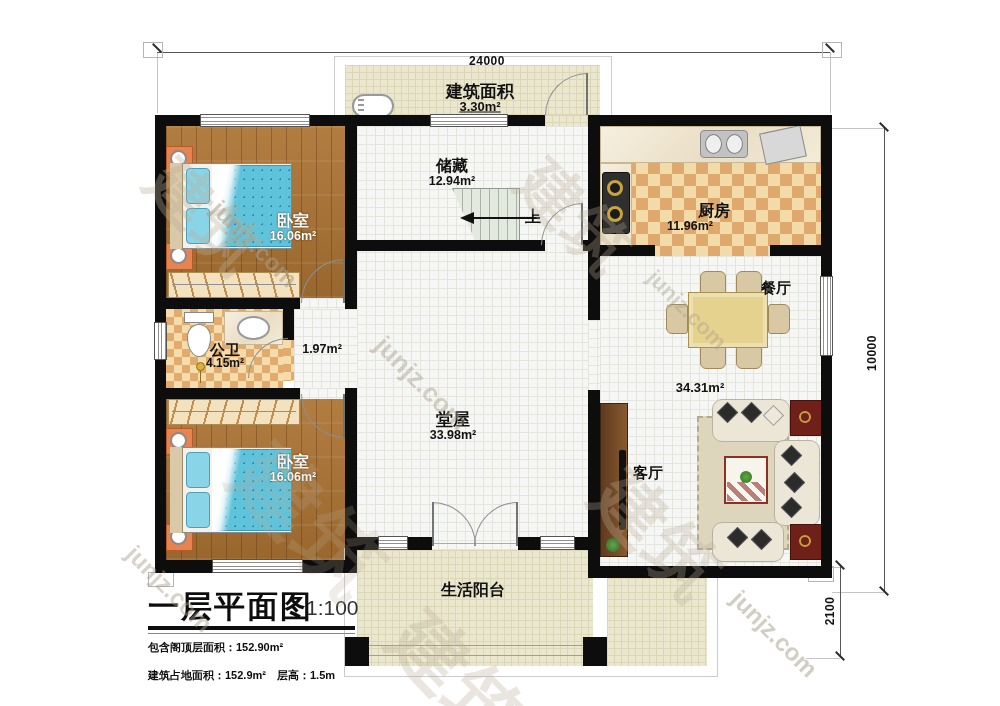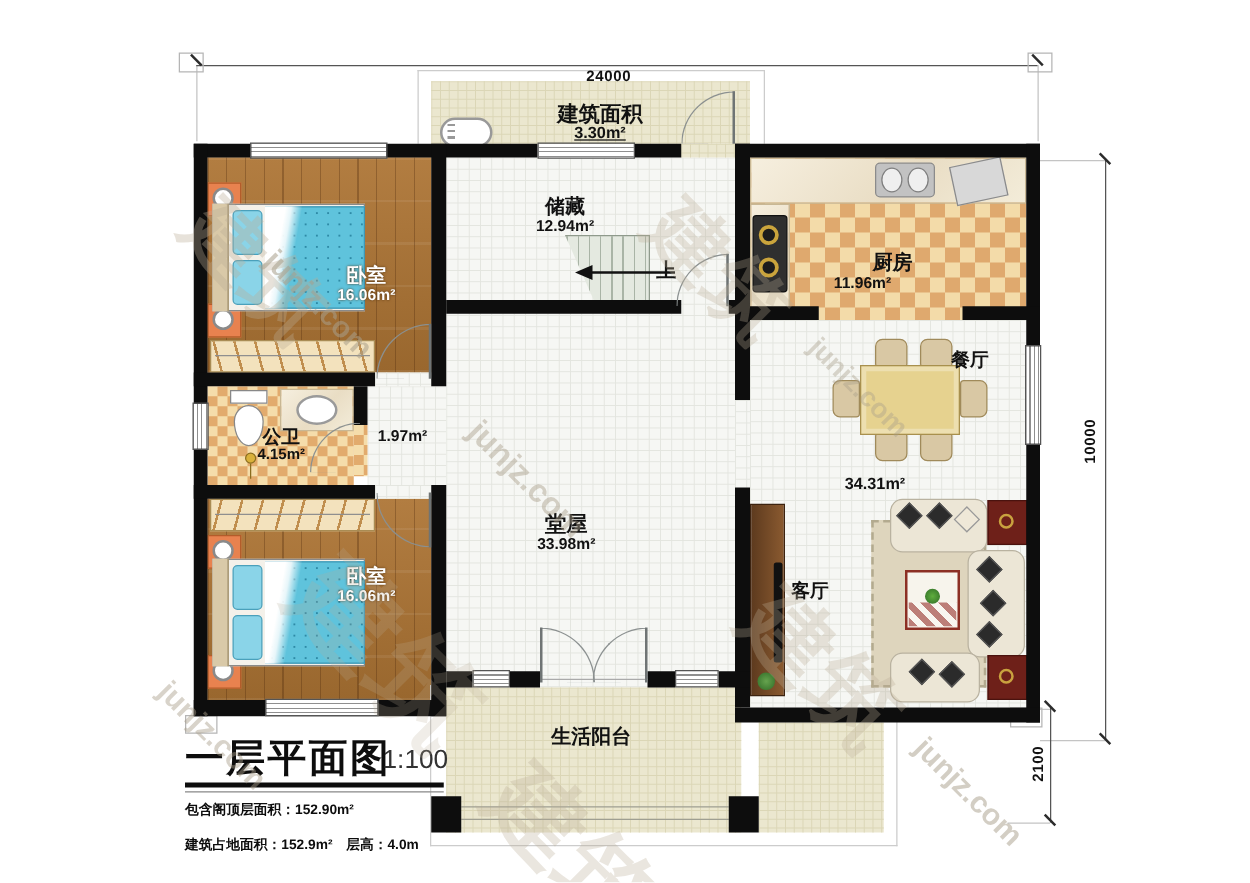--- a/index.html
+++ b/index.html
@@ -239,21 +239,21 @@
   <div class="obox" style="left:143px;top:42px;width:20px;height:16px;"></div>
   <div class="obox" style="left:822px;top:42px;width:20px;height:16px;"></div>
   <div class="obox" style="left:808px;top:566px;width:26px;height:16px;"></div>
   <div class="obox" style="left:148px;top:572px;width:26px;height:15px;"></div>
 
   <div class="tb" style="left:148px;top:586px;font-size:31px;font-weight:bold;letter-spacing:2px;">一层平面图</div>
   <div class="tb" style="left:306px;top:596px;font-size:21px;color:#333;">1:100</div>
   <div class="abs" style="left:148px;top:626px;width:207px;height:4px;background:#0d0d0d;z-index:30;"></div>
   <div class="abs" style="left:148px;top:633px;width:207px;height:1px;background:#888;z-index:30;"></div>
   <div class="tb" style="left:148px;top:640px;font-size:11px;font-weight:bold;">包含阁顶层面积：152.90m²</div>
-  <div class="tb" style="left:148px;top:668px;font-size:11px;font-weight:bold;">建筑占地面积：152.9m²　层高：4.0m</div>
+  <div class="tb" style="left:148px;top:668px;font-size:11px;font-weight:bold;">建筑占地面积：152.9m²　层高：1.5m</div>
 
   <div class="wm" style="left:190px;top:140px;font-size:64px;color:rgba(186,172,148,.35);">建筑</div>
   <div class="wm" style="left:225px;top:195px;font-size:24px;color:rgba(168,158,138,.55);">junjz.com</div>
   <div class="wm" style="left:560px;top:140px;font-size:64px;color:rgba(186,172,148,.30);">建筑</div>
   <div class="wm" style="left:390px;top:330px;font-size:26px;color:rgba(168,158,138,.45);">junjz.com</div>
   <div class="wm" style="left:290px;top:420px;font-size:86px;color:rgba(186,172,148,.22);">建筑</div>
   <div class="wm" style="left:640px;top:450px;font-size:72px;color:rgba(186,172,148,.30);">建筑</div>
   <div class="wm" style="left:440px;top:590px;font-size:76px;color:rgba(186,172,148,.30);">建筑</div>
   <div class="wm" style="left:745px;top:585px;font-size:24px;color:rgba(168,158,138,.50);">junjz.com</div>
   <div class="wm" style="left:140px;top:540px;font-size:24px;color:rgba(168,158,138,.45);">junjz.com</div>

